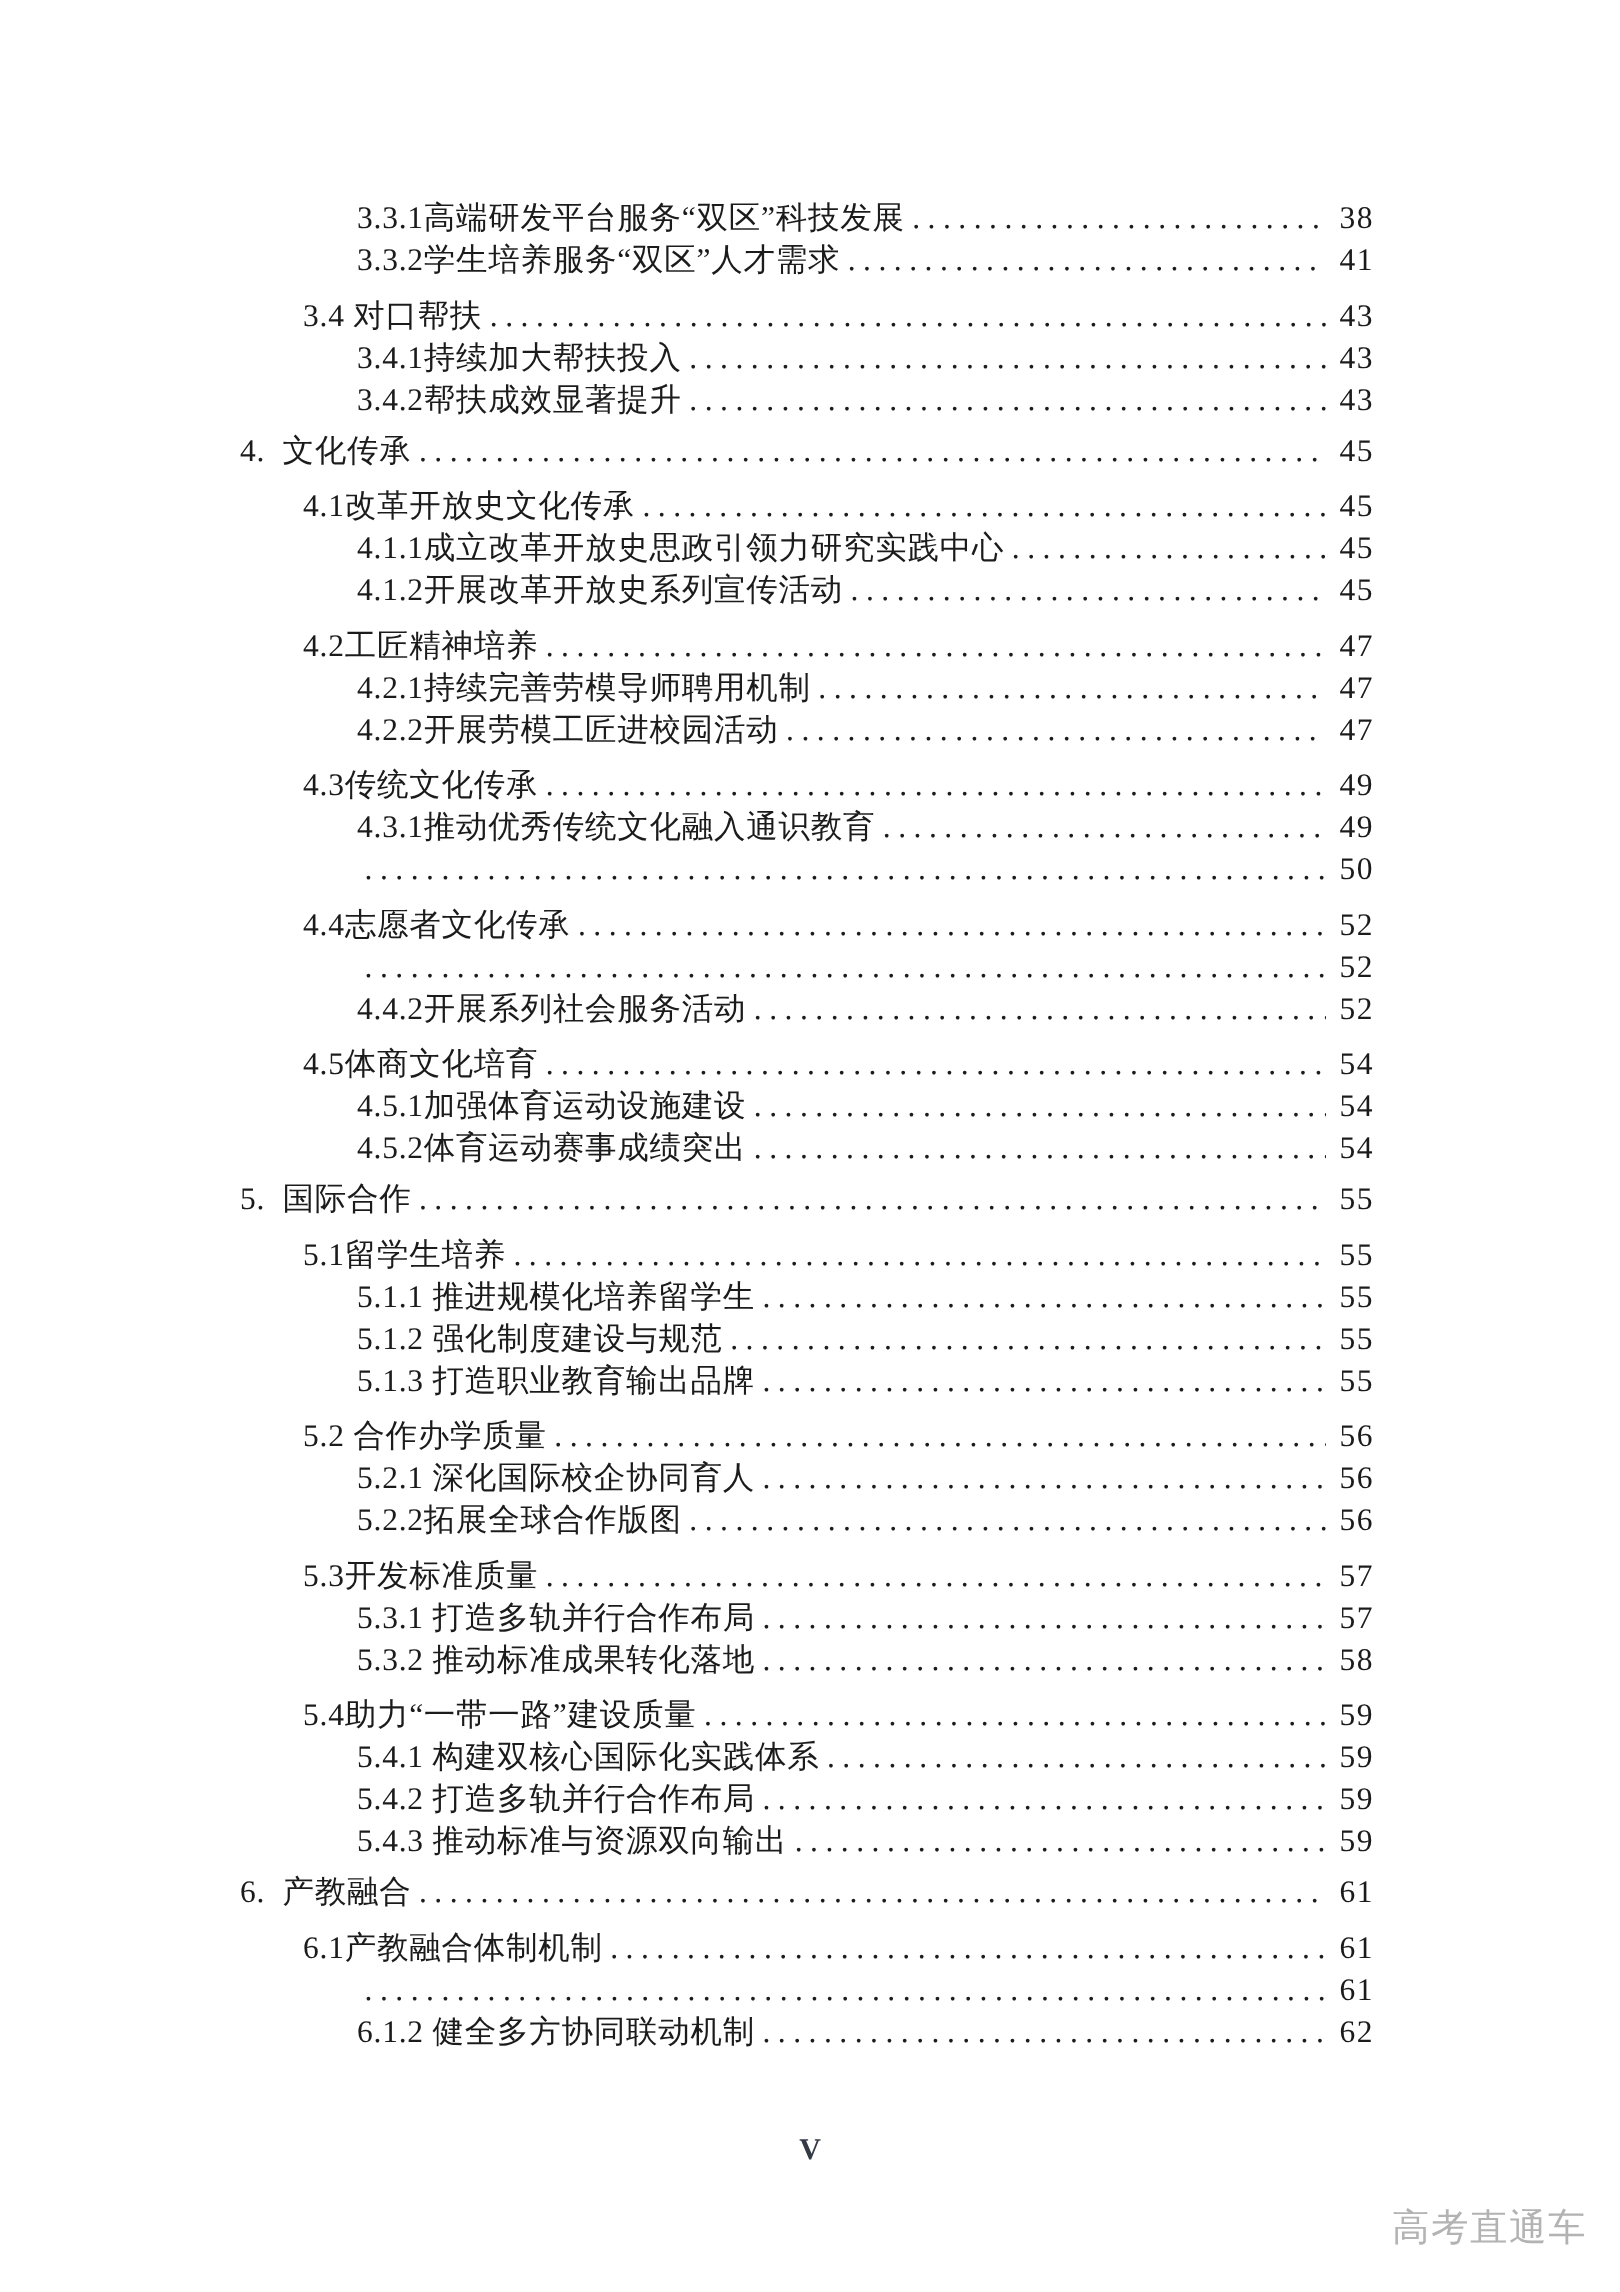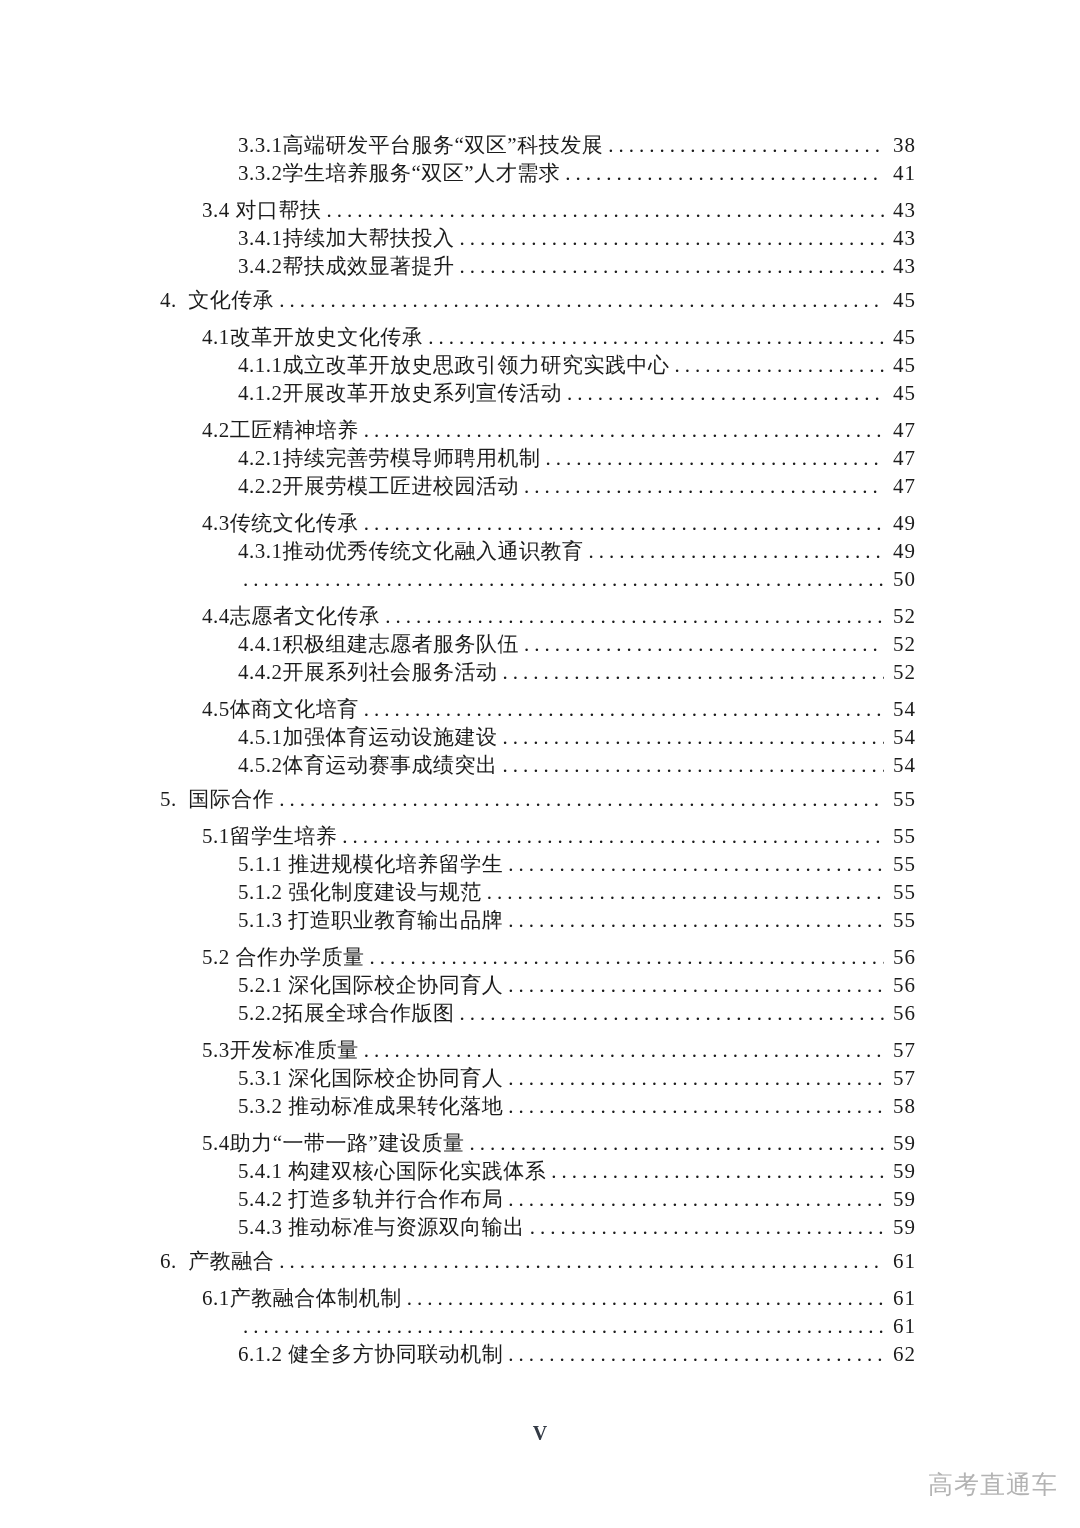--- a/index.html
+++ b/index.html
@@ -154,21 +154,20 @@
       <div class="toc-row l3">
         <span class="toc-dots"></span>
         <span class="toc-page">50</span>
       </div>
       <div class="toc-row l2">
         <span class="toc-title">4.4志愿者文化传承</span>
         <span class="toc-dots"></span>
         <span class="toc-page">52</span>
       </div>
       <div class="toc-row l3">
-        <span class="toc-title">4.4.1积极组建志愿者服务队伍</span>
         <span class="toc-dots"></span>
         <span class="toc-page">52</span>
       </div>
       <div class="toc-row l3">
         <span class="toc-title">4.4.2开展系列社会服务活动</span>
         <span class="toc-dots"></span>
         <span class="toc-page">52</span>
       </div>
       <div class="toc-row l2">
         <span class="toc-title">4.5体商文化培育</span>
@@ -224,21 +223,21 @@
         <span class="toc-title">5.2.2拓展全球合作版图</span>
         <span class="toc-dots"></span>
         <span class="toc-page">56</span>
       </div>
       <div class="toc-row l2">
         <span class="toc-title">5.3开发标准质量</span>
         <span class="toc-dots"></span>
         <span class="toc-page">57</span>
       </div>
       <div class="toc-row l3">
-        <span class="toc-title">5.3.1 深化国际校企协同育人</span>
+        <span class="toc-title">5.3.1 打造多轨并行合作布局</span>
         <span class="toc-dots"></span>
         <span class="toc-page">57</span>
       </div>
       <div class="toc-row l3">
         <span class="toc-title">5.3.2 推动标准成果转化落地</span>
         <span class="toc-dots"></span>
         <span class="toc-page">58</span>
       </div>
       <div class="toc-row l2">
         <span class="toc-title">5.4助力“一带一路”建设质量</span>

